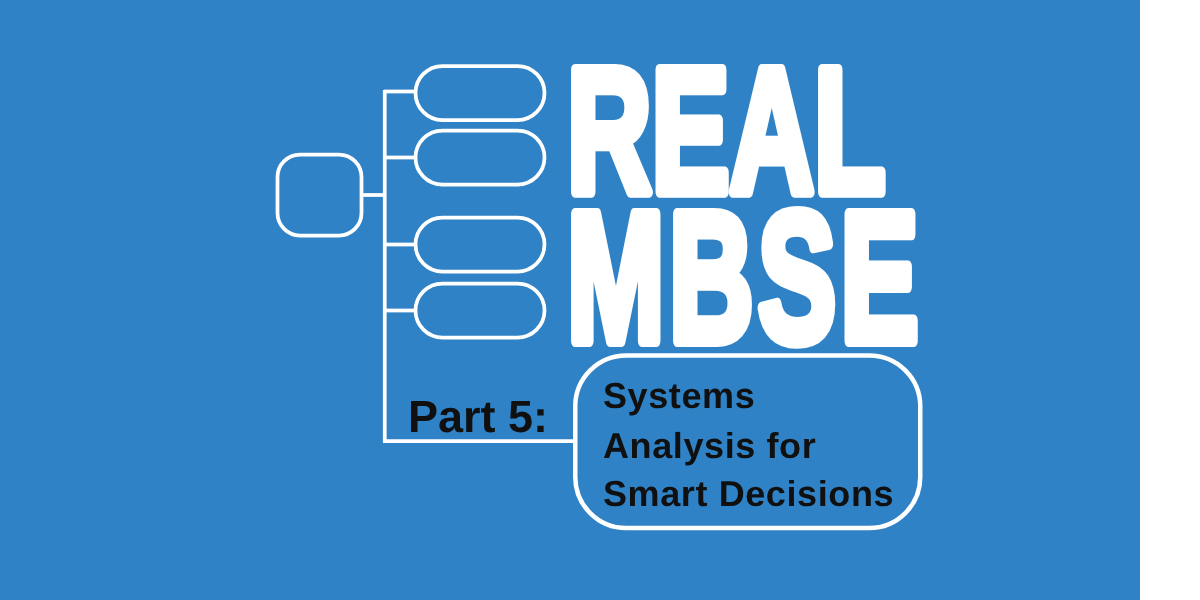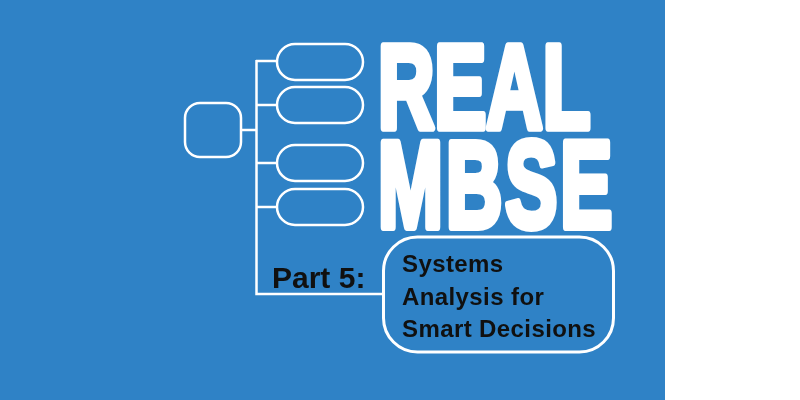--- a/index.html
+++ b/index.html
@@ -1,18 +1,18 @@
 <!DOCTYPE html>
 <html><head>
 <meta charset="utf-8">
 <style>
   html,body { margin:0; padding:0; }
   .canvas {
     position: relative;
-    width: 665px; height: 400px;
+    width: 760px; height: 400px;
     overflow: hidden;
     font-family: "Liberation Sans", sans-serif;
   }
   .canvas svg { position:absolute; left:0; top:0; }
   .ttl {
     font-family: "Liberation Sans", sans-serif;
     font-weight: bold;
     font-size: 78px;
     stroke-linejoin: round;
     paint-order: stroke fill;

